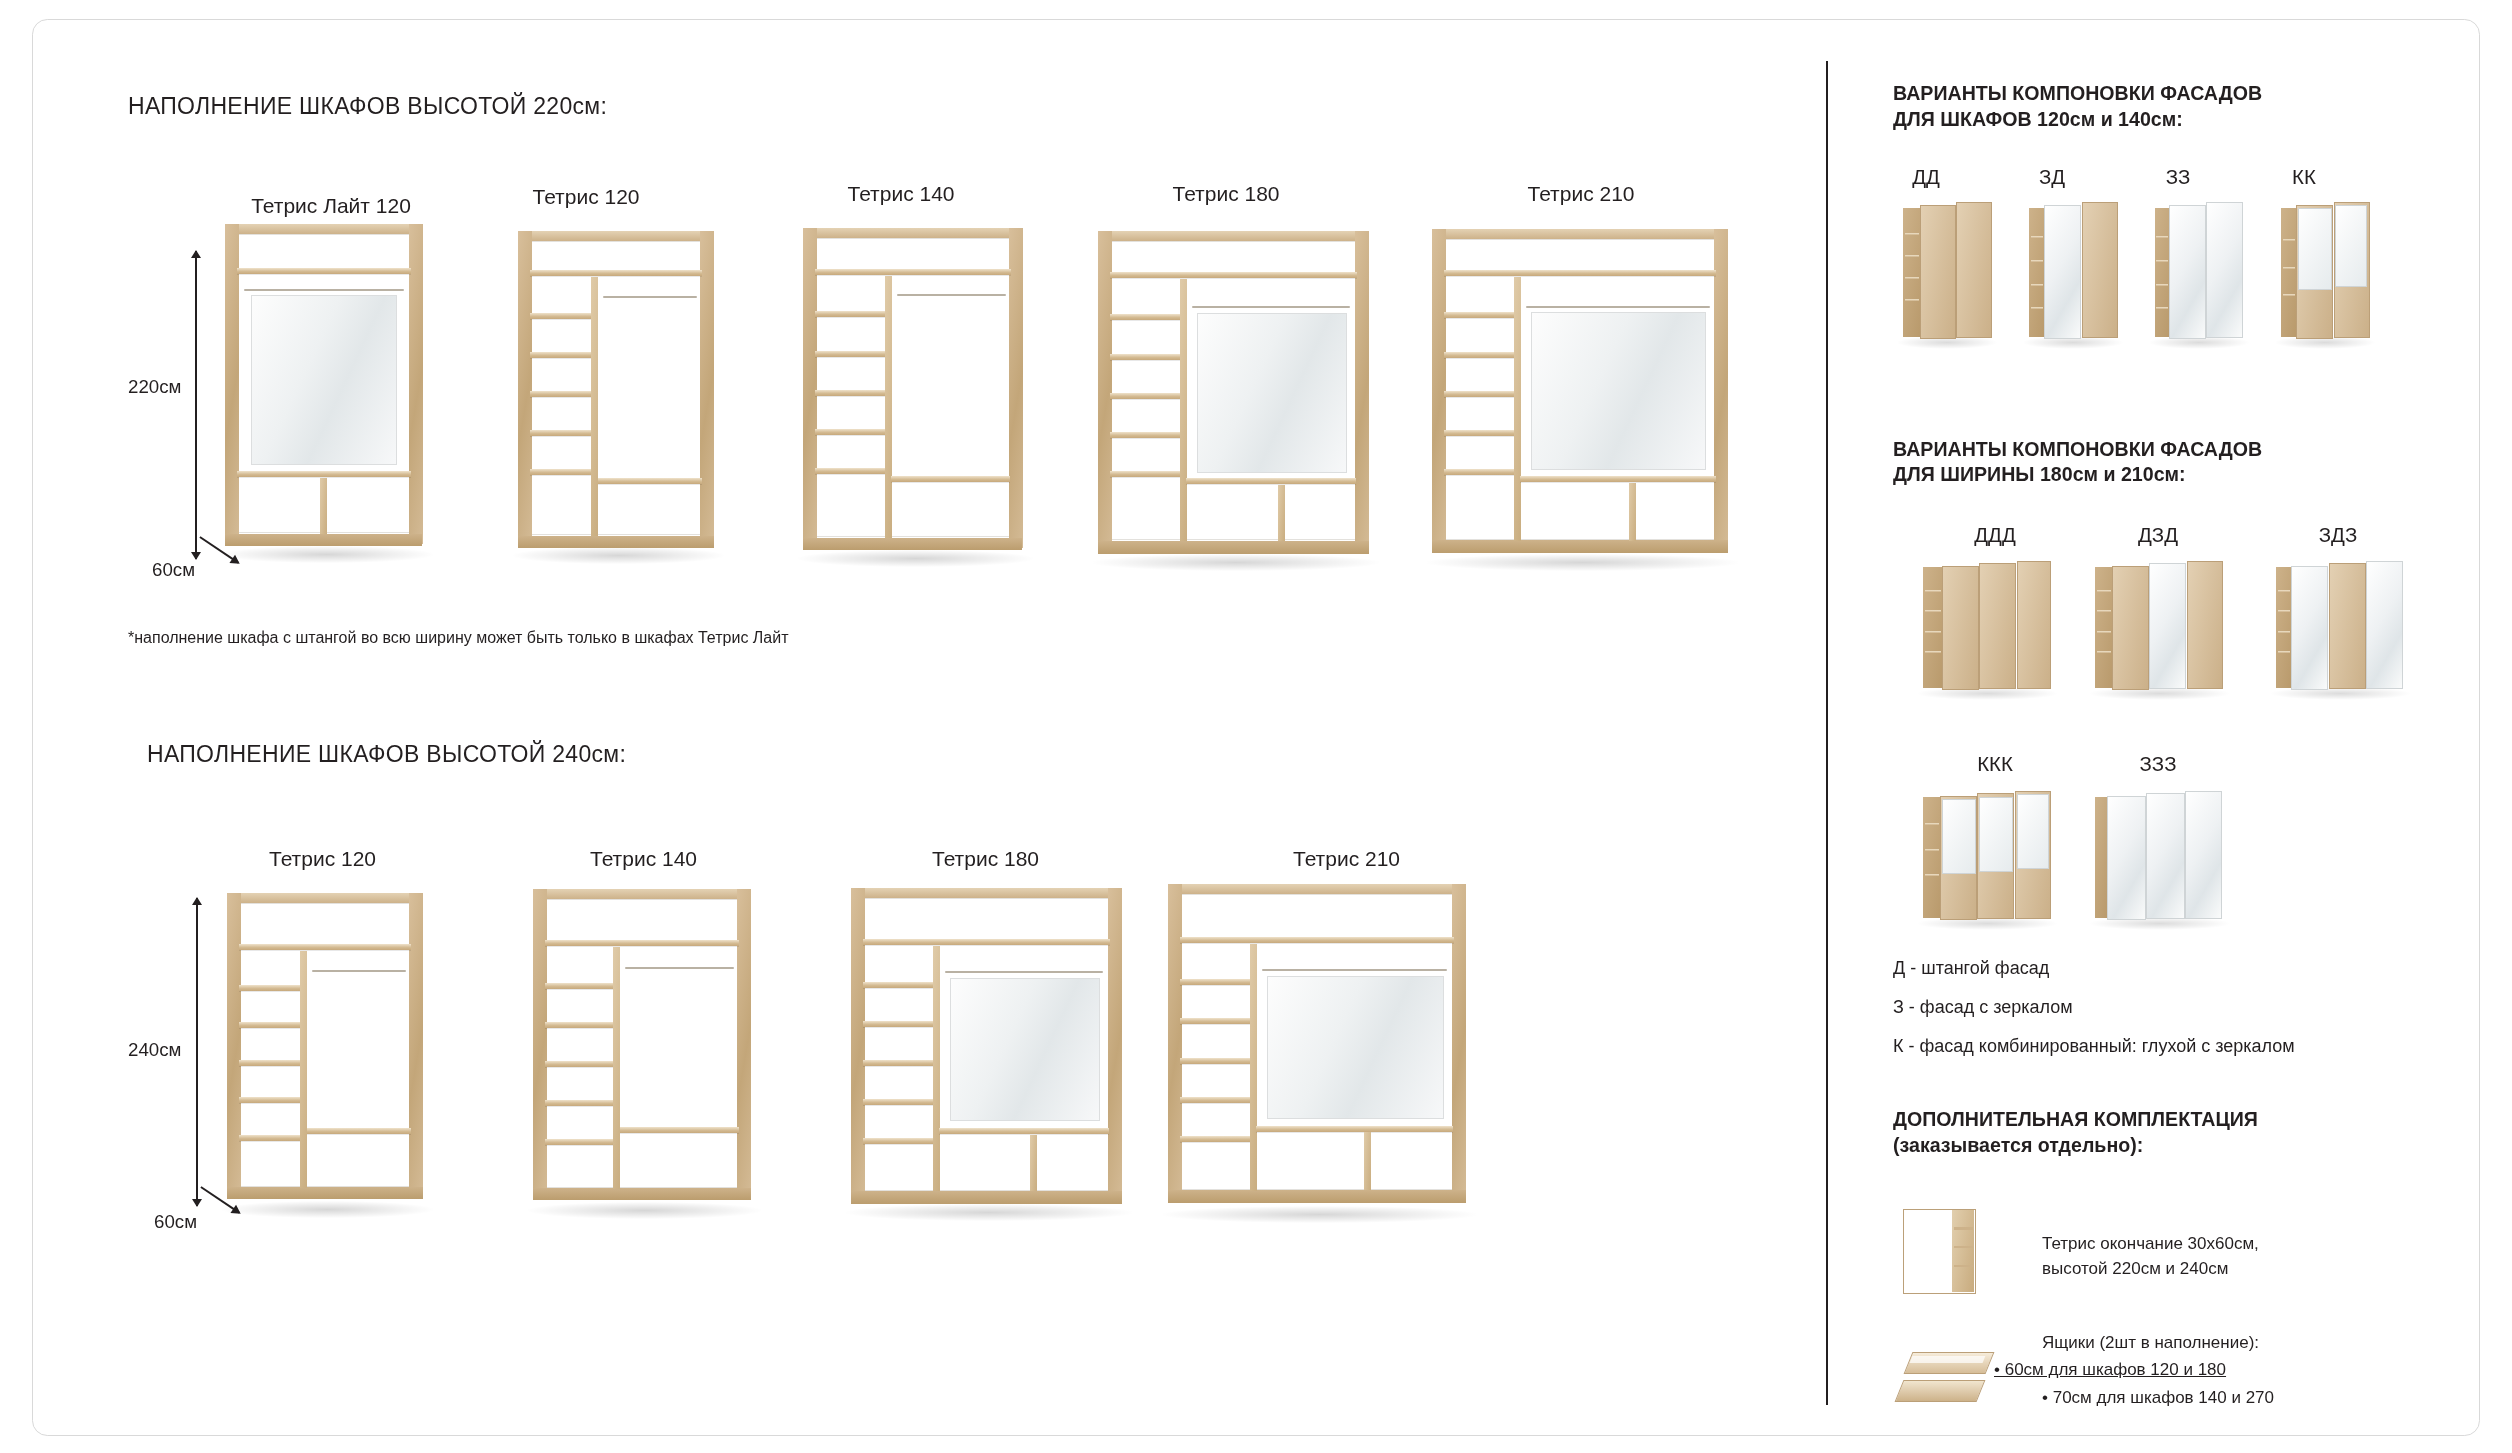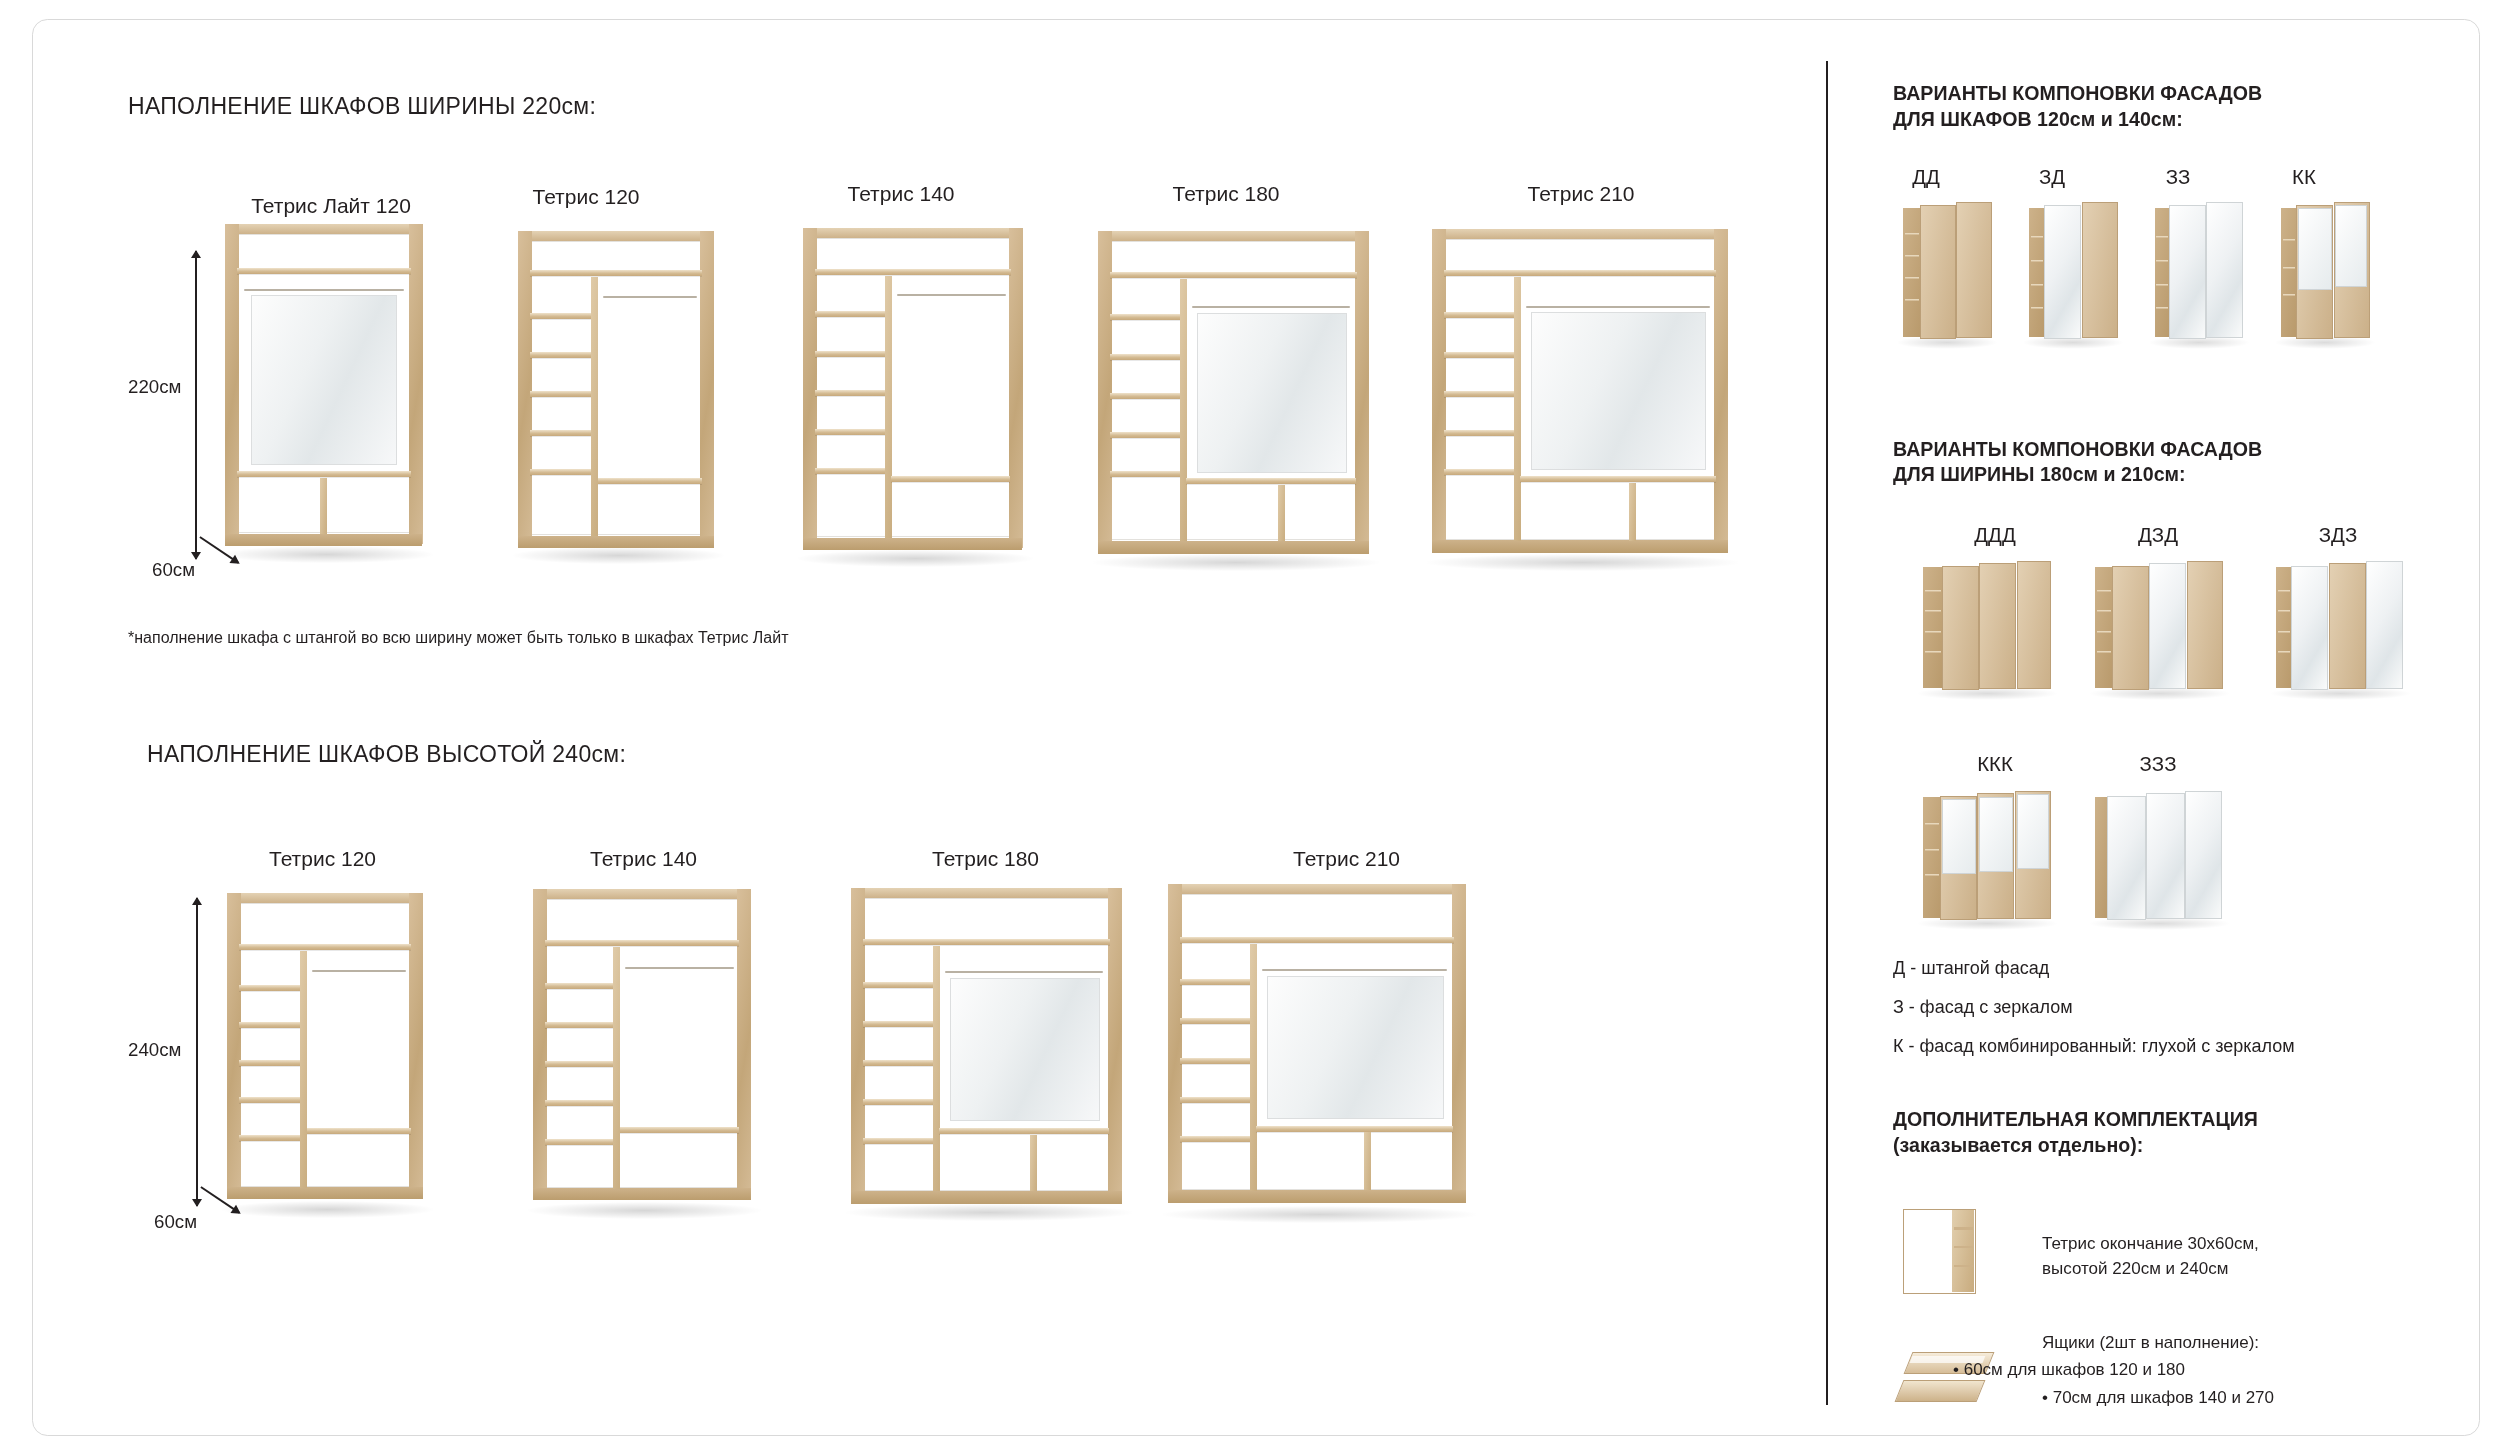--- a/index.html
+++ b/index.html
@@ -193,21 +193,21 @@
   
   .thumb-box { position:absolute; }
 </style>
 </head>
 <body>
 
 <div class="sheet">
 
   <div class="divider-v"></div>
 
-  <div class="sec-title" style="left:95px; top:73px;">НАПОЛНЕНИЕ ШКАФОВ ШИРИНЫ 220см:</div>
+  <div class="sec-title" style="left:95px; top:73px;">НАПОЛНЕНИЕ ШКАФОВ ВЫСОТОЙ 220см:</div>
 
   <div class="dim-v" style="left:162px; top:231px; height:308px;"></div>
   <div class="dim-label" style="left:95px; top:356px;">220см</div>
   <div class="dim-diag" style="left:167px; top:516px; width:46px; transform:rotate(34deg);"></div>
   <div class="dim-label" style="left:119px; top:539px;">60см</div>
 
   <div class="cab-label" style="left:179px; top:174px; width:238px;">Тетрис Лайт 120</div>
   <div class="cab" style="left:192px; top:204px; width:197px; height:330px;">
     <div class="shadow" style="left:-5.1px; top:322px; width:213px; height:17px;"></div>
     <div class="top-panel" style="left:0; top:0; width:197px; height:10.2px;"></div>
@@ -534,17 +534,17 @@
   </div>
   <div class="extra-text" style="left:2009px; top:1211px;">Тетрис окончание 30х60см,</div>
   <div class="extra-text" style="left:2009px; top:1236px;">высотой 220см и 240см</div>
 
   <div class="thumb-box" style="left:1863px; top:1307px; width:88px; height:94px;">
     <div style="position:absolute; left:3.4px; top:53px; width:82px; height:22px; background:linear-gradient(180deg,#f1e5cf,#cdb28a); border:0.9px solid #bb9f78; transform:skewX(-22deg);"></div>
     <div style="position:absolute; left:12px; top:25.5px; width:82px; height:22px; background:linear-gradient(180deg,#f6ecda,#d6bd98); border:0.9px solid #bb9f78; transform:skewX(-22deg);"></div>
     <div style="position:absolute; left:15.3px; top:29px; width:73px; height:6.8px; background:#fff; opacity:.7; transform:skewX(-22deg);"></div>
   </div>
   <div class="extra-text" style="left:2009px; top:1310px;">Ящики (2шт в наполнение):</div>
-  <div class="extra-text" style="left:1920px; top:1337px;">• 60см для шкафов 120 и 180</div>
+  <div class="extra-text" style="left:1961px; top:1337px;text-decoration:underline;">• 60см для шкафов 120 и 180</div>
   <div class="extra-text" style="left:2009px; top:1365px;">• 70см для шкафов 140 и 270</div>
 
 </div>
 
 
 </body></html>

